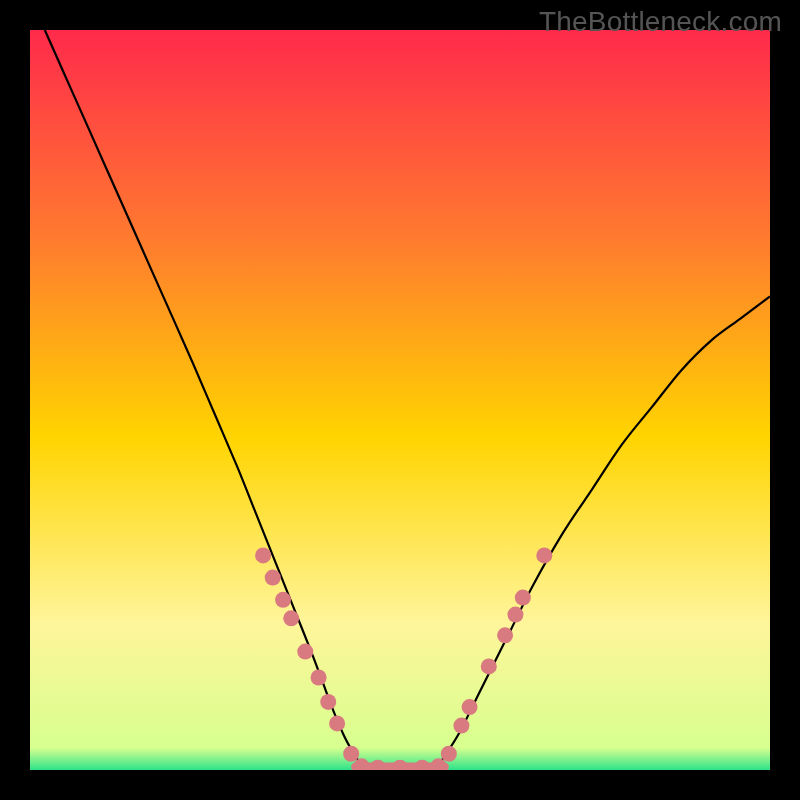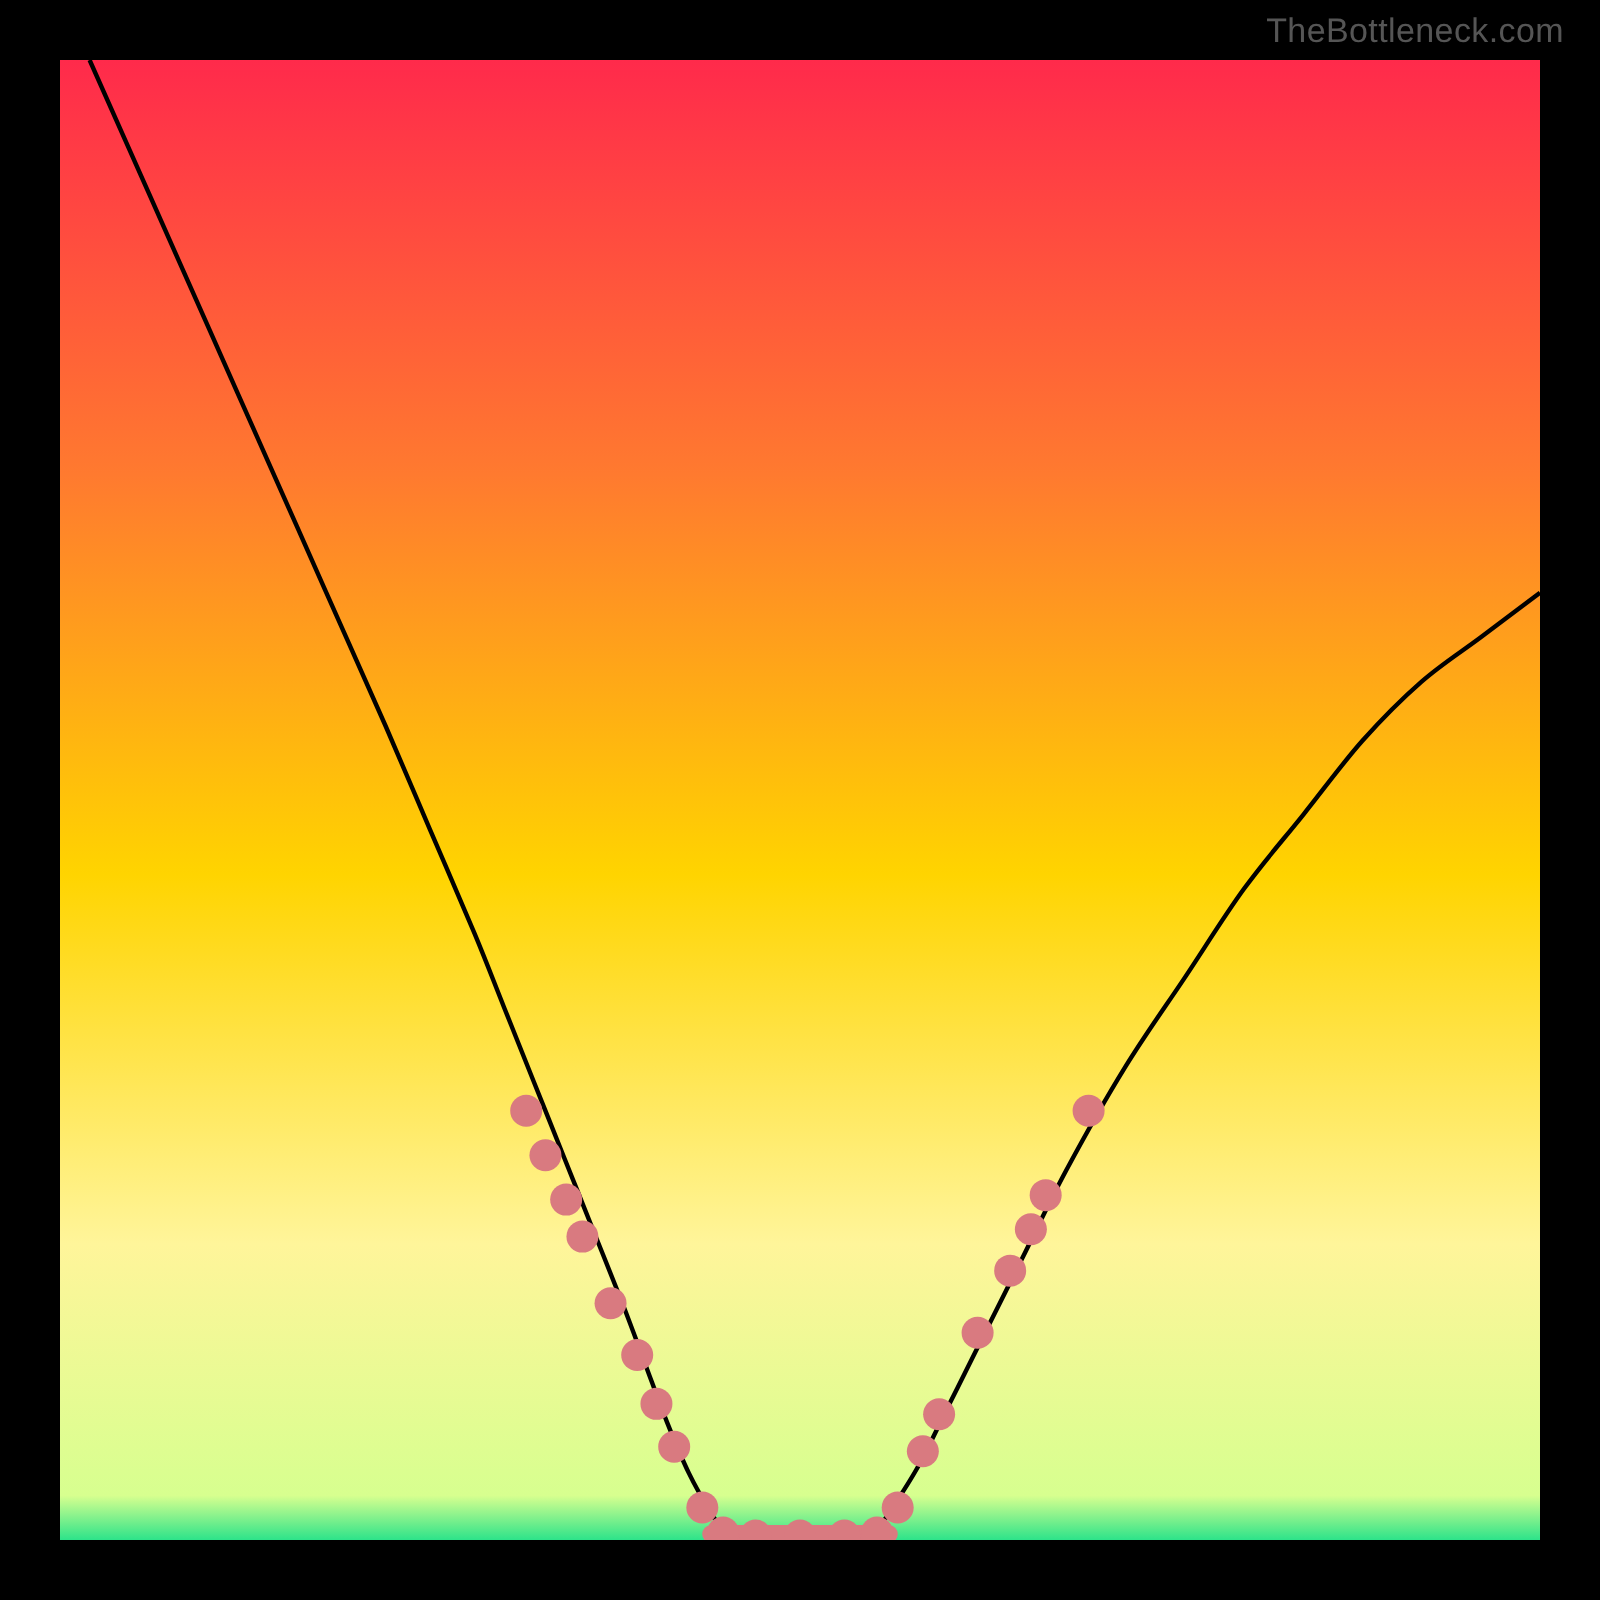--- a/index.html
+++ b/index.html
@@ -22,21 +22,21 @@
     left: 30px;
     top: 30px;
     width: 740px;
     height: 740px;
   }
   .watermark {
     position: absolute;
     top: 6px;
     right: 18px;
     color: #555;
-    font-size: 17px;
+    font-size: 28px;
     font-weight: 500;
     letter-spacing: 0.2px;
   }
   svg { display: block; }
 </style>
 </head>
 <body>
 
 <div class="frame">
   <div class="plot-area">

